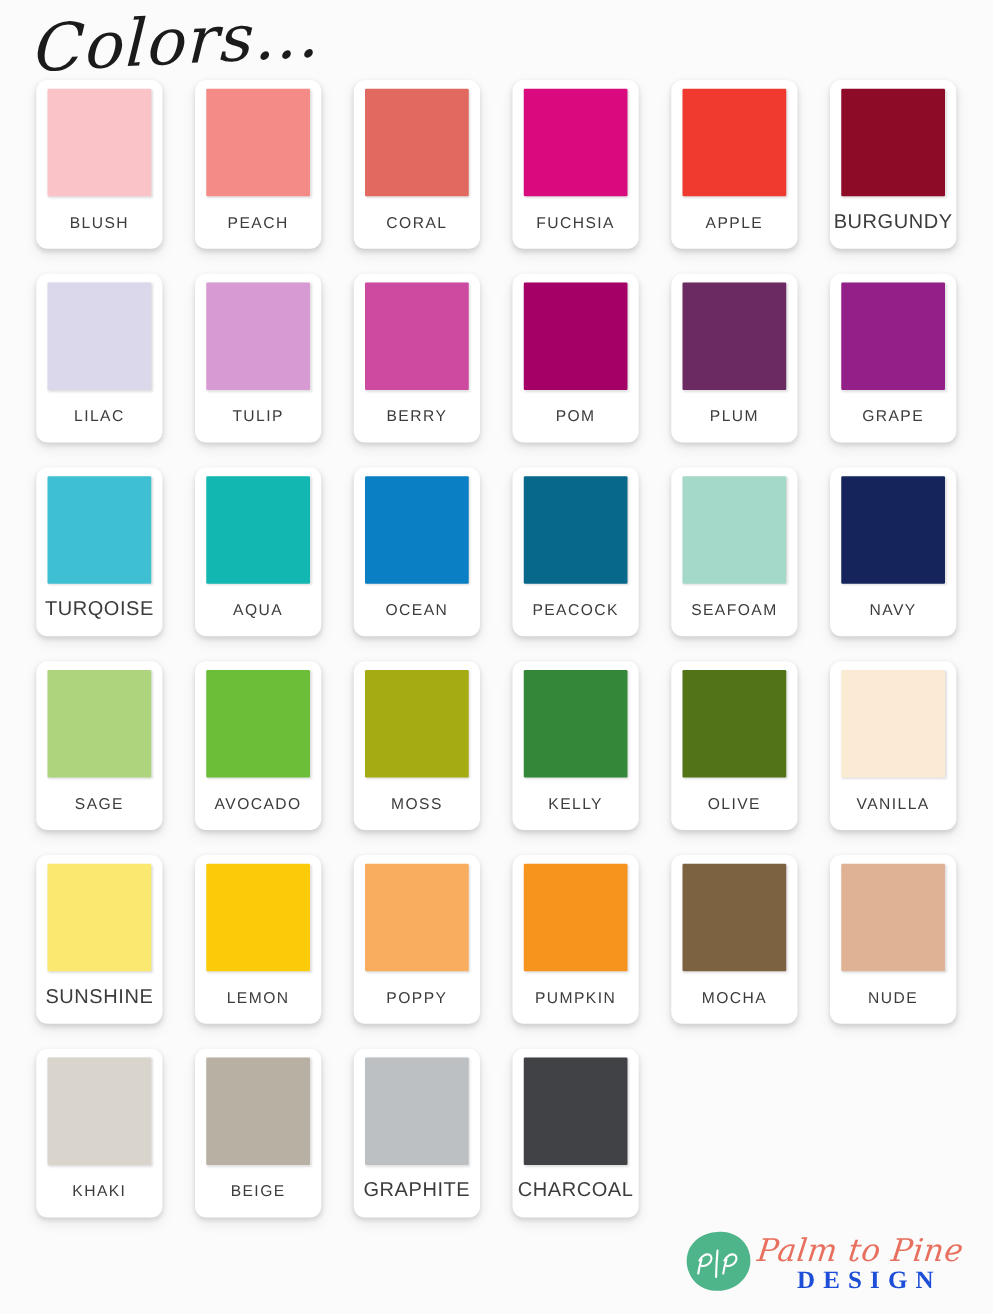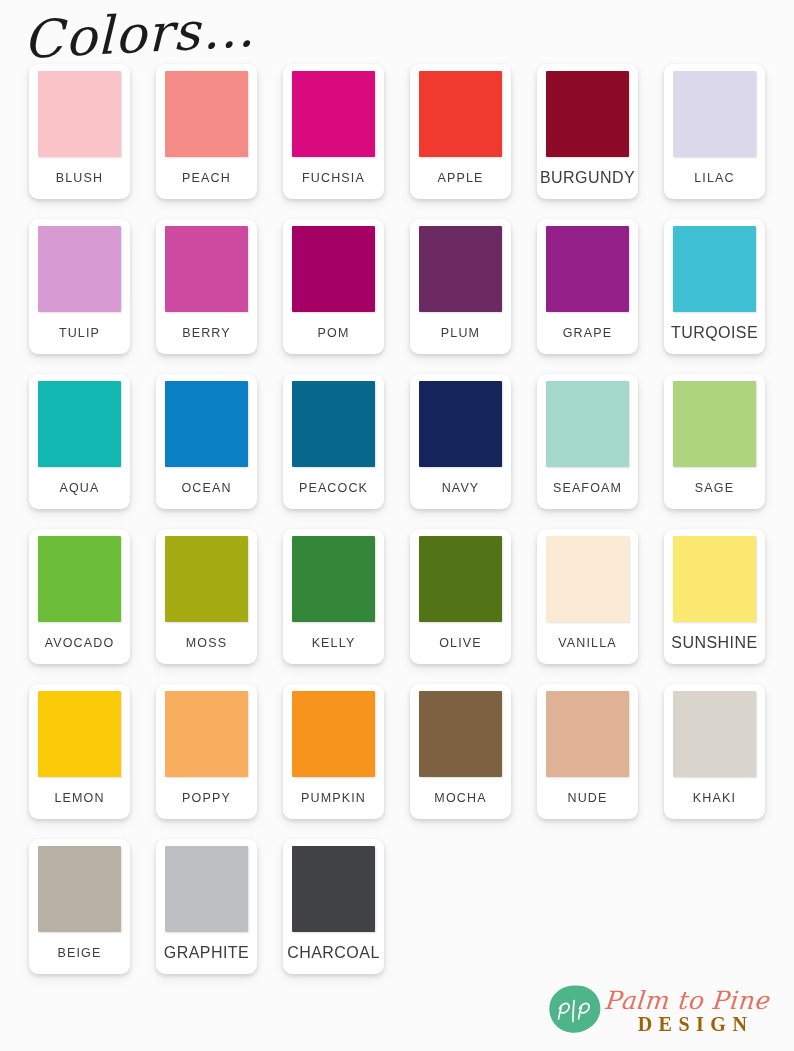--- a/index.html
+++ b/index.html
@@ -120,21 +120,21 @@
     letter-spacing: 0.5px;
     transform: skewX(-7deg);
     transform-origin: left center;
     white-space: nowrap;
     margin-bottom: 1px;
   }
   .logo-design {
     font-family: "Liberation Serif", serif;
     font-size: 20px;
     font-weight: 700;
-    color: #a16207;
+    color: #1d4ed8;
     letter-spacing: 6.5px;
     text-align: center;
     white-space: nowrap;
     padding-left: 14px;
   }
 </style>
 </head>
 <body style="background: rgb(251, 251, 251);">
 
 <div class="title-wrap">
@@ -149,20 +149,26 @@
       </div>
     </div>
     <div class="swatch-cell">
       <div class="swatch-card">
         <div class="swatch-color" title="PEACH" style="background: rgb(245, 139, 135);"></div>
         <div class="swatch-label">PEACH</div>
       </div>
     </div>
     <div class="swatch-cell">
       <div class="swatch-card">
+        <div class="swatch-color" title="CORAL" style="background: rgb(226, 105, 95);"></div>
+        <div class="swatch-label">CORAL</div>
+      </div>
+    </div>
+    <div class="swatch-cell">
+      <div class="swatch-card">
         <div class="swatch-color" title="FUCHSIA" style="background: rgb(216, 10, 125);"></div>
         <div class="swatch-label">FUCHSIA</div>
       </div>
     </div>
     <div class="swatch-cell">
       <div class="swatch-card">
         <div class="swatch-color" title="APPLE" style="background: rgb(240, 57, 47);"></div>
         <div class="swatch-label">APPLE</div>
       </div>
     </div>
@@ -227,28 +233,28 @@
       </div>
     </div>
     <div class="swatch-cell">
       <div class="swatch-card">
         <div class="swatch-color" title="PEACOCK" style="background: rgb(7, 104, 140);"></div>
         <div class="swatch-label">PEACOCK</div>
       </div>
     </div>
     <div class="swatch-cell">
       <div class="swatch-card">
+        <div class="swatch-color" title="SEAFOAM" style="background: rgb(164, 217, 201);"></div>
+        <div class="swatch-label">SEAFOAM</div>
+      </div>
+    </div>
+    <div class="swatch-cell">
+      <div class="swatch-card">
         <div class="swatch-color" title="NAVY" style="background: rgb(21, 37, 92);"></div>
         <div class="swatch-label">NAVY</div>
-      </div>
-    </div>
-    <div class="swatch-cell">
-      <div class="swatch-card">
-        <div class="swatch-color" title="SEAFOAM" style="background: rgb(164, 217, 201);"></div>
-        <div class="swatch-label">SEAFOAM</div>
       </div>
     </div>
     <div class="swatch-cell">
       <div class="swatch-card">
         <div class="swatch-color" title="SAGE" style="background: rgb(174, 213, 125);"></div>
         <div class="swatch-label">SAGE</div>
       </div>
     </div>
     <div class="swatch-cell">
       <div class="swatch-card">

